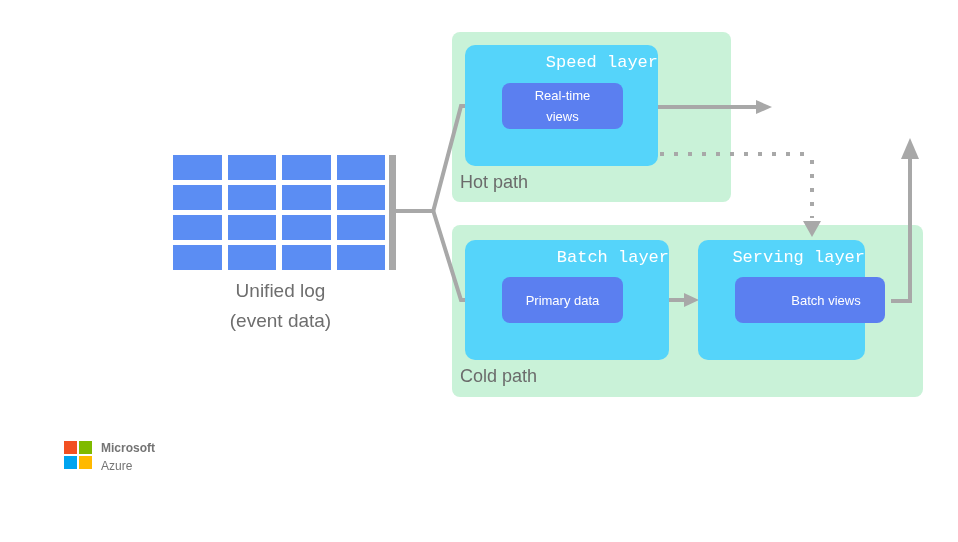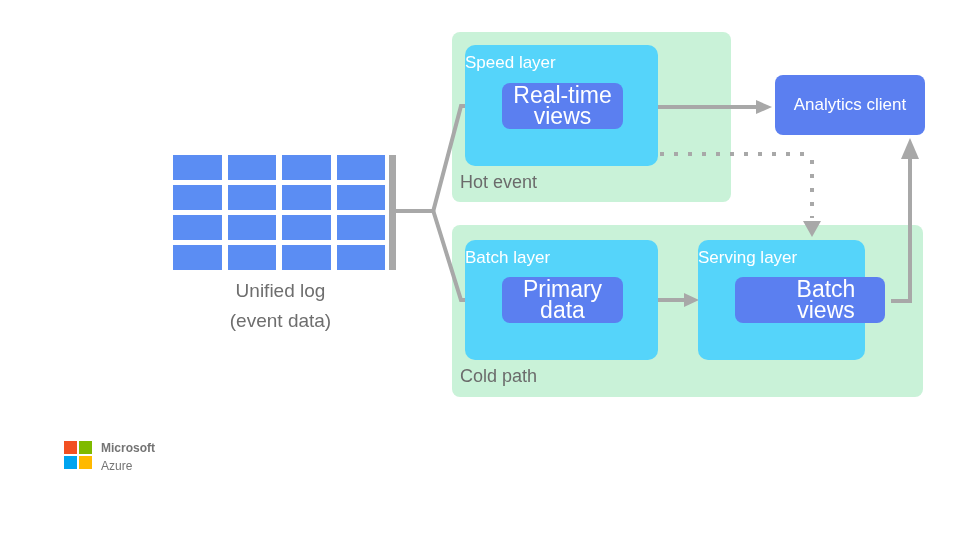--- a/index.html
+++ b/index.html
@@ -33,36 +33,37 @@
   
   .layer-box {
     position: absolute;
     background: #55d4fa;
     border-radius: 10px;
     z-index: 3;
   }
   .layer-title {
     position: absolute;
     left: 0; right: 0; top: 8px;
-    text-align: left;
+    text-align: right;
     font-size: 17px;
     color: #ffffff;
     white-space: nowrap;
+    font-family: Liberation Mono, monospace;
   }
   
   .view-box {
     position: absolute;
     background: #5b7ff0;
     border-radius: 8px;
     display: flex;
     align-items: center;
     justify-content: center;
     text-align: center;
     color: #ffffff;
-    font-size: 23px;
+    font-size: 13px;
     line-height: 21px;
     white-space: pre-line;
     z-index: 4;
   }
 
   
   #analytics-client {
     position: absolute;
     left: 775px; top: 75px;
     width: 150px; height: 60px;
@@ -135,21 +136,21 @@
   }
   #ms-wordmark .company { font-weight: 700; }
   #ms-wordmark .product { font-weight: 400; }
 </style>
 </head>
 <body>
 
 <div id="stage">
 
   <div class="path-box" id="hot-path-box" style="left:452px; top:32px; width:279px; height:170px;">
-    <div class="path-label" style="top:140px;">Hot event</div>
+    <div class="path-label" style="top:140px;">Hot path</div>
   </div>
 
   <div class="path-box" id="cold-path-box" style="left:452px; top:225px; width:471px; height:172px;">
     <div class="path-label" style="top:141px;">Cold path</div>
   </div>
 
   <svg id="connector-svg" width="958" height="542" viewBox="0 0 958 542">
 
     <path d="M396,211 H433" stroke="#a8a8a8" stroke-width="4" fill="none"></path>
     <path d="M433,212 L461,106 L468,106" stroke="#a8a8a8" stroke-width="4" fill="none"></path>
@@ -190,31 +191,30 @@
   <div id="log-bar"></div>
   <div id="unified-log-label">Unified log
 (event data)</div>
 
   <div class="layer-box" id="speed-layer-box" style="left:465px; top:45px; width:193px; height:121px;">
     <div class="layer-title">Speed layer</div>
     <div class="view-box" style="left:37px; top:38px; width:121px; height:46px;">Real-time
 views</div>
   </div>
 
-  <div class="layer-box" id="batch-layer-box" style="left:465px; top:240px; width:193px; height:120px;">
+  <div class="layer-box" id="batch-layer-box" style="left:465px; top:240px; width:193px; height:120px;padding-left:11px;">
     <div class="layer-title">Batch layer</div>
     <div class="view-box" style="left:37px; top:37px; width:121px; height:46px;">Primary data</div>
   </div>
 
   <div class="layer-box" id="serving-layer-box" style="left:698px; top:240px; width:167px; height:120px;">
     <div class="layer-title">Serving layer</div>
     <div class="view-box" style="left:37px; top:37px; width:118px; height:46px;padding-left:32px;">Batch views</div>
   </div>
 
-  <div id="analytics-client">Analytics client</div>
 
   <div id="ms-logo">
     <div class="ms-sq" id="ms-sq-red"></div>
     <div class="ms-sq" id="ms-sq-green"></div>
     <div class="ms-sq" id="ms-sq-blue"></div>
     <div class="ms-sq" id="ms-sq-yellow"></div>
   </div>
   <div id="ms-wordmark">
     <div class="company">Microsoft</div>
     <div class="product">Azure</div>

